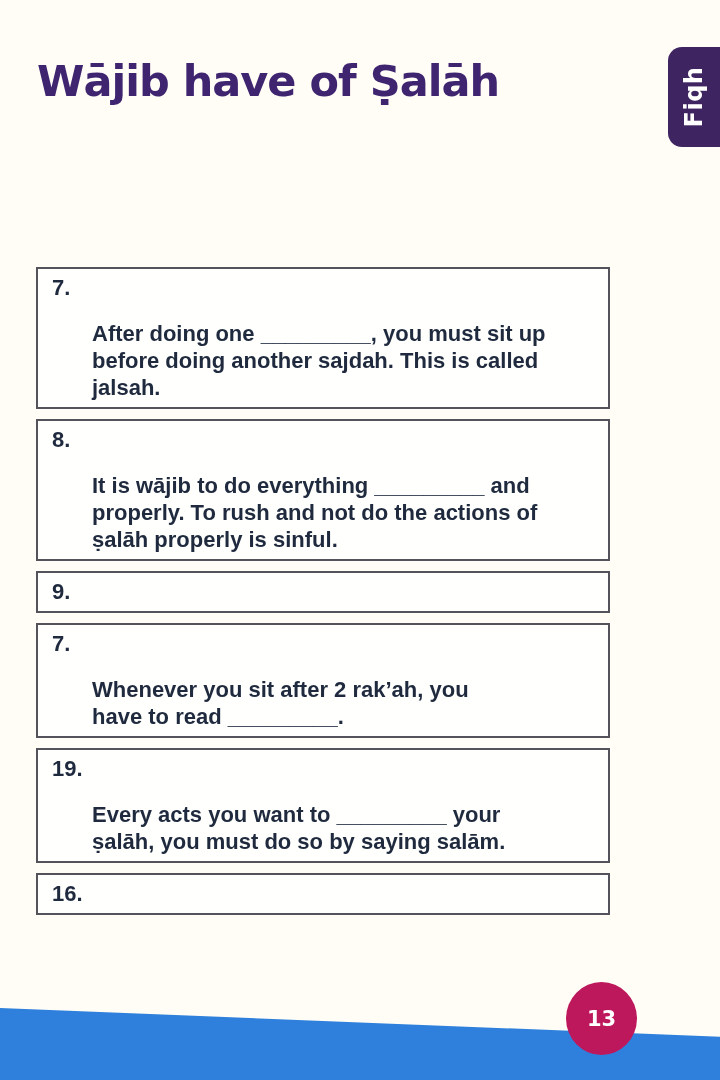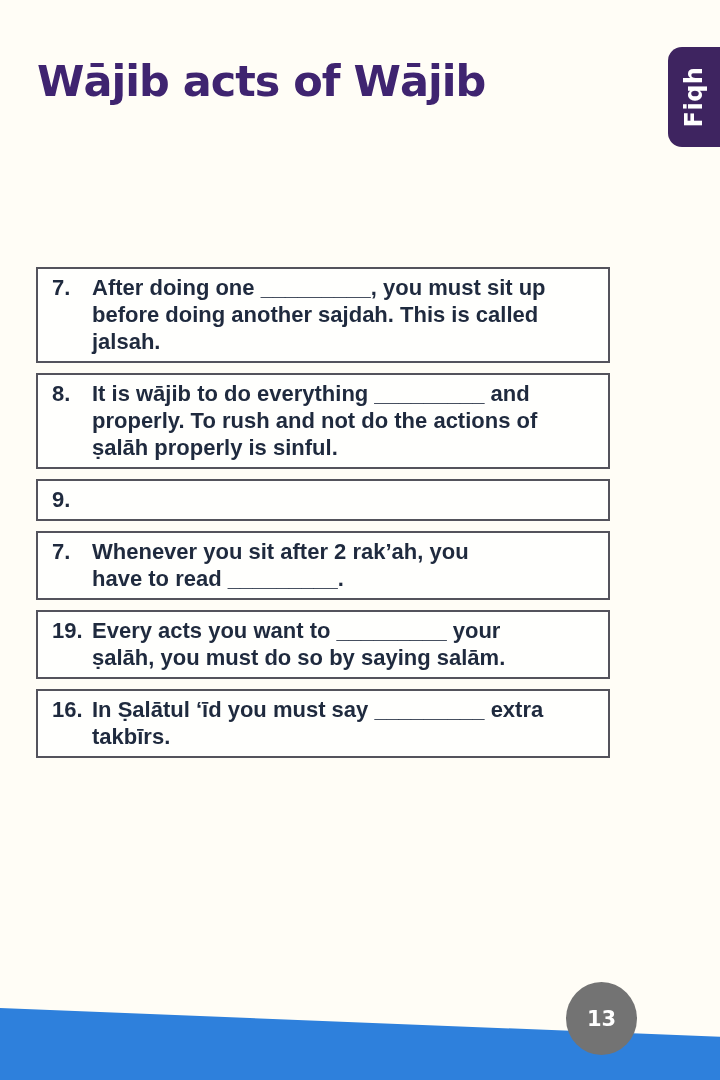--- a/index.html
+++ b/index.html
@@ -71,20 +71,21 @@
   }
   .qnum, .qtext {
     font-size: 22px;
     line-height: 27px;
     font-weight: bold;
     color: #1f2a3e;
   }
   .qtext {
     white-space: pre;
     flex: 1 1 auto;
+    margin-top: 46px;
   }
 
   
   .bottom-band {
     position: absolute;
     left: 0;
     bottom: 0;
     width: 720px;
     height: 80px;
     background: #2e80dc;
@@ -93,37 +94,37 @@
   }
 
   
   .page-number-badge {
     position: absolute;
     left: 566px;
     top: 982px;
     width: 71px;
     height: 73px;
     border-radius: 50%;
-    background: #737373;
+    background: #be185d;
     color: #ffffff;
     display: flex;
     align-items: center;
     justify-content: center;
     font-family: "DejaVu Sans", sans-serif;
     font-size: 21px;
     font-weight: bold;
     z-index: 2;
   }
 </style>
 </head>
 <body>
 
 <div class="page">
 
-  <h1 class="page-title">Wājib acts of Wājib</h1>
+  <h1 class="page-title">Wājib have of Ṣalāh</h1>
 
   <div class="subject-tab">
     <span class="tab-text">Fiqh</span>
   </div>
 
   <div class="questions">
 
     <div class="qbox">
       <span class="qnum">7.</span>
       <div class="qtext">After doing one _________, you must sit up
@@ -150,22 +151,20 @@
 
     <div class="qbox">
       <span class="qnum">19.</span>
       <div class="qtext">Every acts you want to _________ your
 ṣalāh, you must do so by saying salām.</div>
     </div>
 
 
     <div class="qbox">
       <span class="qnum">16.</span>
-      <div class="qtext">In Ṣalātul ‘īd you must say _________ extra
-takbīrs.</div>
     </div>
 
   </div>
 
   <div class="bottom-band"></div>
 
   <div class="page-number-badge">
     <span>13</span>
   </div>
 

